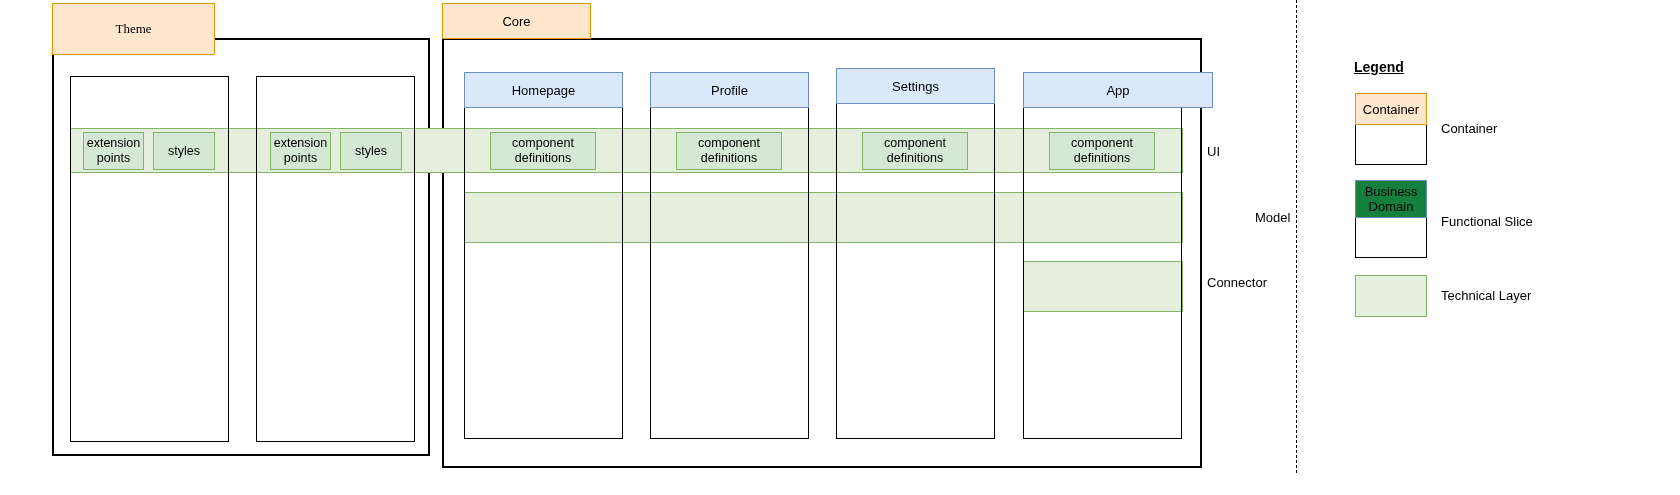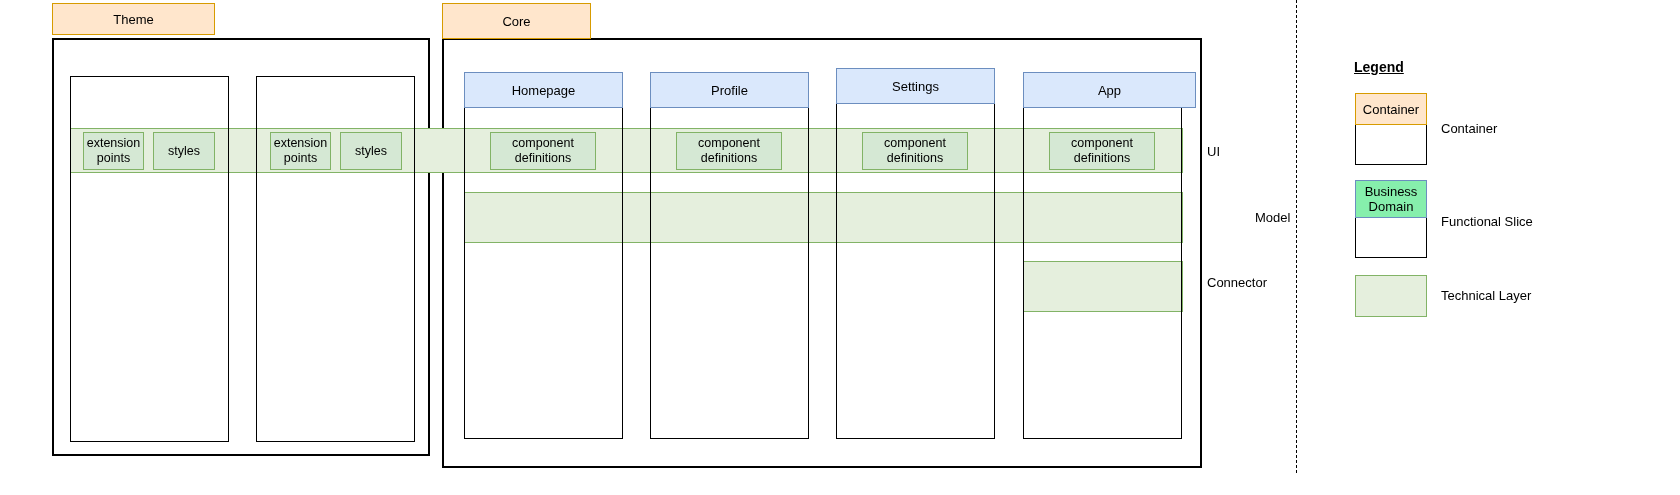--- a/index.html
+++ b/index.html
@@ -117,21 +117,21 @@
     z-index: 6;
   }
   .legend-head-orange {
     background: #ffe6cc;
     border: 1.5px solid #d79b00;
     z-index: 8;
     display: flex; align-items: center; justify-content: center;
     font-size: 13px; color: #000;
   }
   .legend-head-blue {
-    background: #86efac;
+    background: #15803d;
     border: 1.4px solid #6c8ebf;
     z-index: 8;
     display: flex; align-items: center; justify-content: center;
     text-align: center; line-height: 1.18;
     font-size: 13px; color: #000;
   }
   .legend-swatch-green {
     background: #e5efdd;
     border: 1.2px solid #82b366;
     z-index: 8;
@@ -142,21 +142,21 @@
 
 <div id="canvas">
 
   <div class="abs tech-band" style="left:70px; top:128px; width:1113px; height:45px;"></div>
 
   <div class="abs tech-band" style="left:464px; top:192px; width:719px; height:51px;"></div>
 
   <div class="abs tech-band" style="left:1023px; top:261px; width:160px; height:51px;"></div>
 
   <div class="abs container-body" style="left:52px; top:38px; width:378px; height:418px;"></div>
-  <div class="abs container-tab" style="left:52px; top:3px; width:163px; height:32px;">
+  <div class="abs container-tab" style="left:52px; top:3px; width:163px; height:52px;font-family:Liberation Serif, serif;">
     <span>Theme</span>
   </div>
 
   <div class="abs slice-body" style="left:70px; top:76px; width:159px; height:366px;"></div>
   <div class="abs tech-chip" style="left:83px; top:132px; width:61px; height:38px;">
     <span>extension points</span>
   </div>
   <div class="abs tech-chip" style="left:153px; top:132px; width:62px; height:38px;">
     <span>styles</span>
   </div>
@@ -192,21 +192,21 @@
 
   <div class="abs slice-body" style="left:836px; top:72px; width:159px; height:367px;"></div>
   <div class="abs slice-head" style="left:836px; top:68px; width:159px; height:36px;">
     <span>Settings</span>
   </div>
   <div class="abs tech-chip" style="left:862px; top:132px; width:106px; height:38px;">
     <span>component definitions</span>
   </div>
 
   <div class="abs slice-body" style="left:1023px; top:72px; width:159px; height:367px;"></div>
-  <div class="abs slice-head" style="left:1023px; top:72px; width:173px; height:36px;">
+  <div class="abs slice-head" style="left:1023px; top:72px; width:190px; height:36px;">
     <span>App</span>
   </div>
   <div class="abs tech-chip" style="left:1049px; top:132px; width:106px; height:38px;">
     <span>component definitions</span>
   </div>
 
   <div class="abs layer-label" style="left:1207px; top:140px; height:22px;">
     <span>UI</span>
   </div>
   <div class="abs layer-label" style="left:1207px; top:206px; height:22px;margin-left:48px;">

